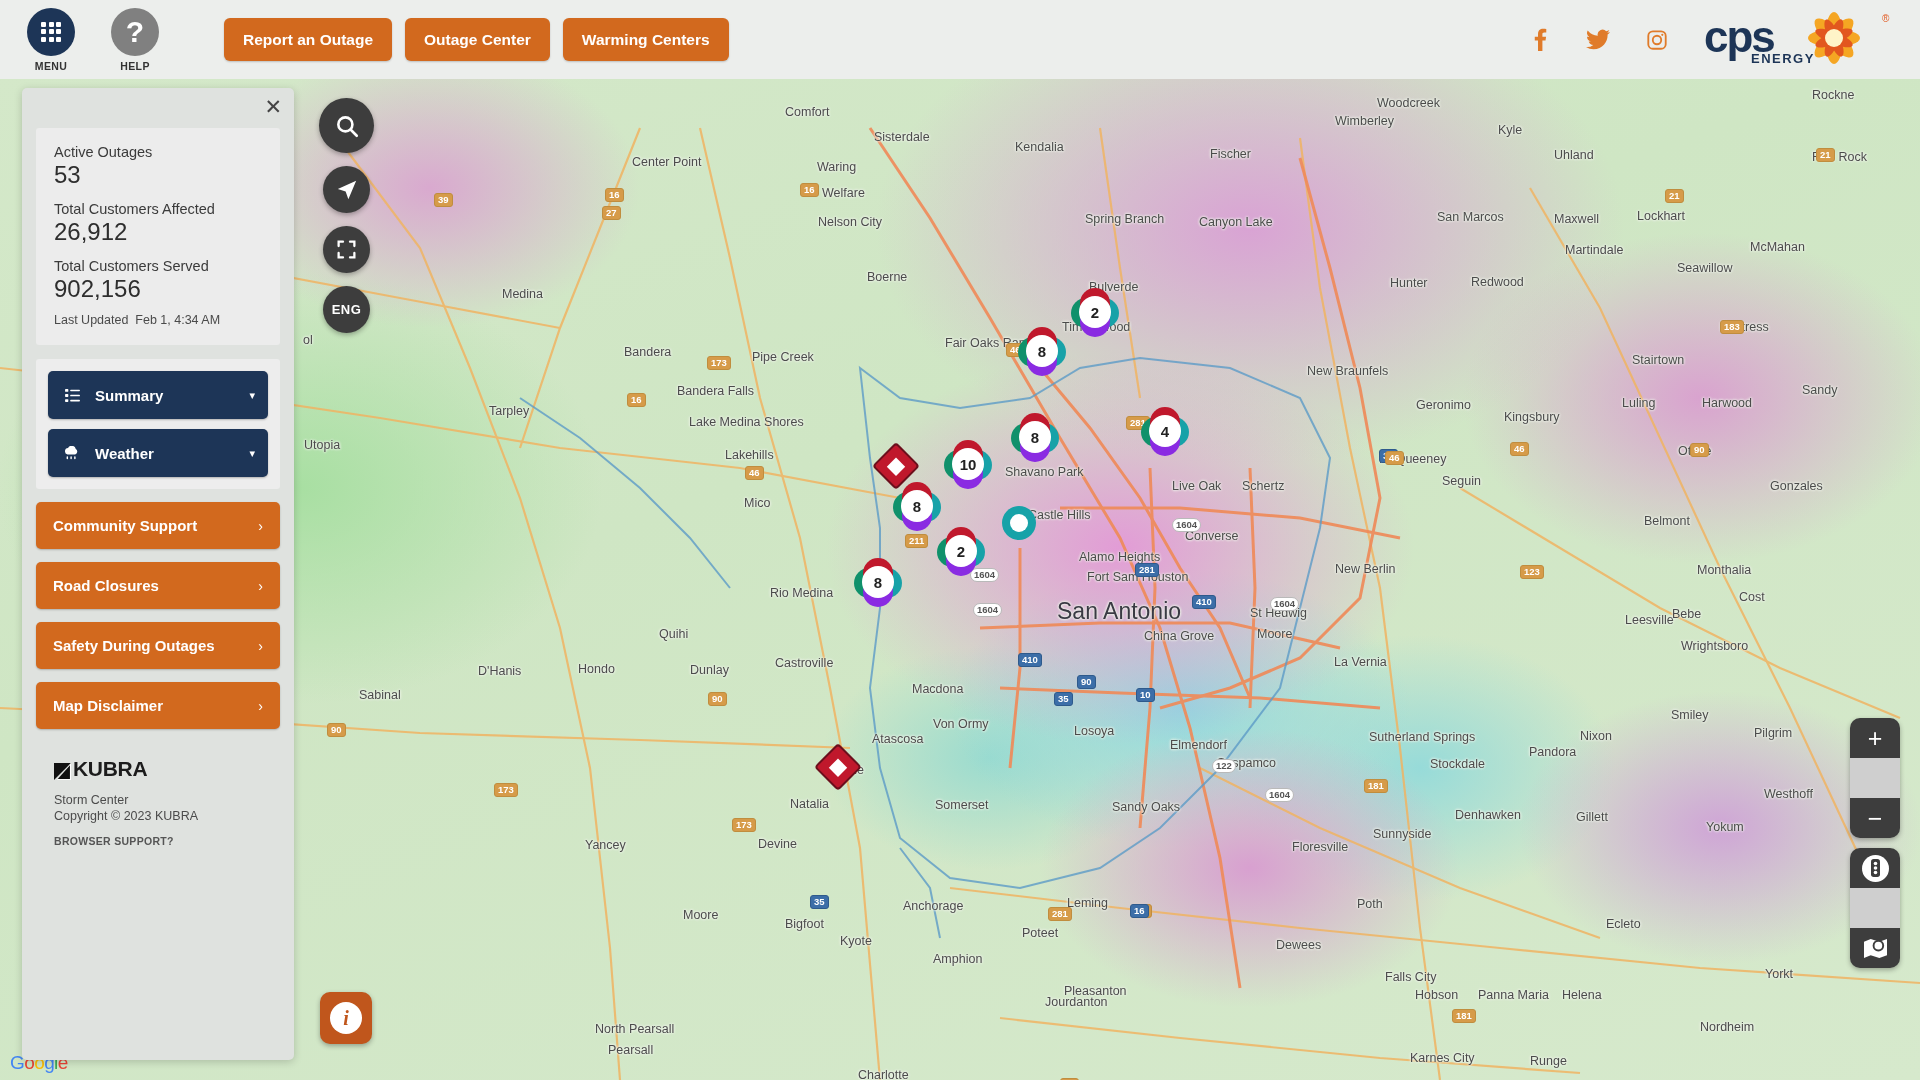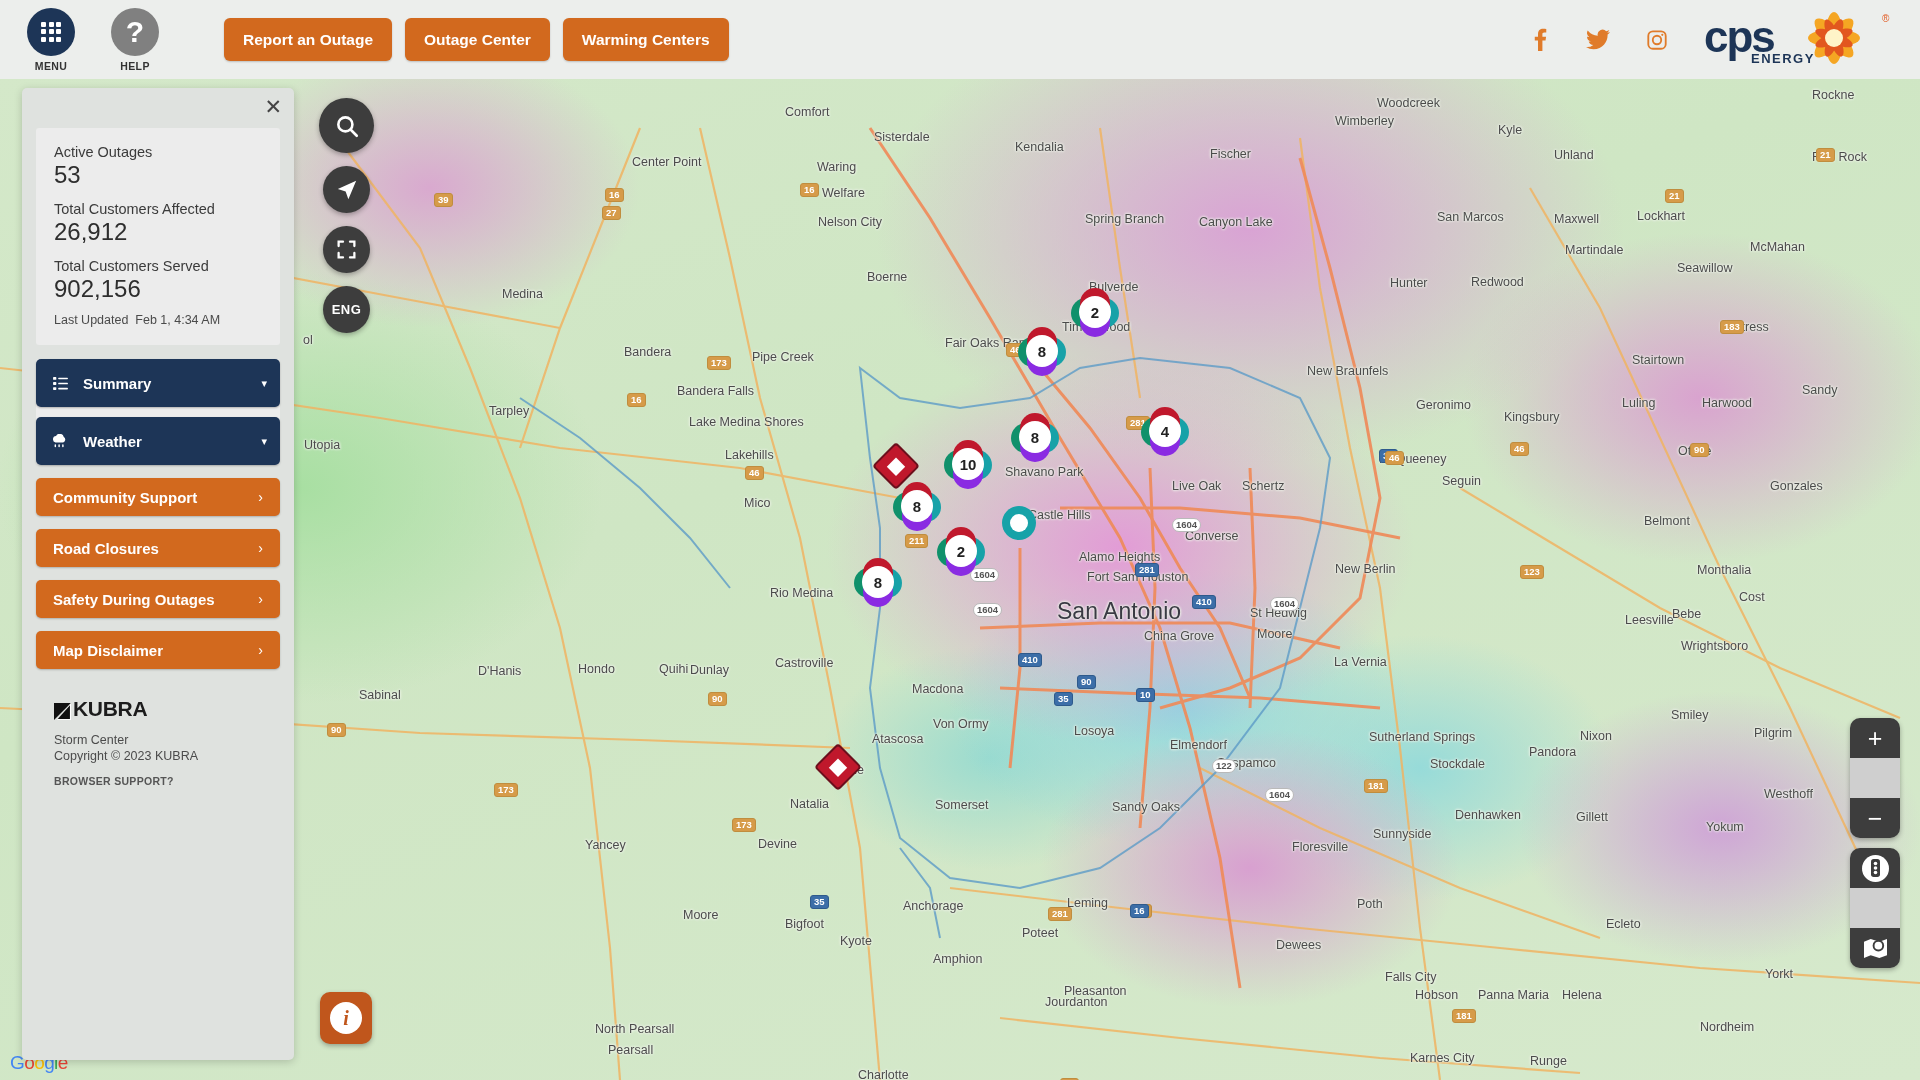--- a/index.html
+++ b/index.html
@@ -195,36 +195,36 @@
     margin: 40px 14px 0 14px;
     background: #ececec; border-radius: 3px;
     padding: 16px 18px 18px 18px;
   }
   .stat-label { font-size: 14.5px; color: #3b3b3b; margin-bottom: 1px; }
   .stat-value { font-size: 24px; color: #2e2e2e; margin-bottom: 12px; font-weight: 400;}
   .stat-value.last { margin-bottom: 10px; }
   .updated { font-size: 12.5px; color: #4a4a4a; }
   .panel-card {
     margin: 14px 14px 0 14px; background: #ededed;
-    border-radius: 3px; 
+    border-radius: 3px; padding: 12px;
   }
   .navy-btn {
     background: #1d3557; color: #fff;
     border-radius: 5px; height: 48px; width: 100%;
     display: flex; align-items: center; padding: 0 13px;
     cursor: pointer; margin-bottom: 10px;
     box-shadow: 0 1px 2px rgba(0,0,0,0.25);
   }
   .navy-btn:last-child { margin-bottom: 0; }
   .navy-btn .nb-ic { width: 22px; display:flex; align-items:center; justify-content:center; }
   .navy-btn .nb-lbl { font-size: 15px; font-weight: bold; margin-left: 12px; }
   .navy-btn .nb-caret { margin-left: auto; font-size: 11px; }
   .orange-item {
     margin: 13px 14px 0 14px; background: #d2691e; color: #fff;
-    border-radius: 5px; height: 38px;
+    border-radius: 5px; height: 47px;
     display: flex; align-items: center; padding: 0 17px;
     cursor: pointer; box-shadow: 0 1px 2px rgba(0,0,0,0.22);
     font-size: 15px; font-weight: bold;
   }
   .orange-item .oi-caret { margin-left: auto; font-size: 14px; font-weight: normal; }
   .sb-footer { margin: 28px 0 0 32px; }
   .kubra {
     display: flex; align-items: center; gap: 2px;
     font-size: 21px; font-weight: bold; color: #1c1c1c;
     letter-spacing: -0.3px; font-family: "Liberation Sans", sans-serif;
@@ -365,21 +365,21 @@
         <div class="mlabel city" style="left: 1250px; top: 538px;">St Hedwig</div>
         <div class="mlabel city" style="left: 1257px; top: 559px;">Moore</div>
         <div class="mlabel city" style="left: 1334px; top: 587px;">La Vernia</div>
         <div class="mlabel city" style="left: 1770px; top: 411px;">Gonzales</div>
         <div class="mlabel city" style="left: 1697px; top: 495px;">Monthalia</div>
         <div class="mlabel city" style="left: 1739px; top: 522px;">Cost</div>
         <div class="mlabel city" style="left: 1625px; top: 545px;">Leesville</div>
         <div class="mlabel city" style="left: 1681px; top: 571px;">Wrightsboro</div>
         <div class="mlabel city" style="left: 1672px; top: 539px;">Bebe</div>
         <div class="mlabel city" style="left: 770px; top: 518px;">Rio Medina</div>
-        <div class="mlabel city" style="left: 659px; top: 559px; margin-top: 35px;">Quihi</div>
+        <div class="mlabel city" style="left: 659px; top: 559px;">Quihi</div>
         <div class="mlabel city" style="left: 690px; top: 595px;">Dunlay</div>
         <div class="mlabel city" style="left: 775px; top: 588px;">Castroville</div>
         <div class="mlabel city" style="left: 578px; top: 594px;">Hondo</div>
         <div class="mlabel city" style="left: 478px; top: 596px;">D'Hanis</div>
         <div class="mlabel city" style="left: 359px; top: 620px;">Sabinal</div>
         <div class="mlabel city" style="left: 912px; top: 614px;">Macdona</div>
         <div class="mlabel city" style="left: 1144px; top: 561px;">China Grove</div>
         <div class="mlabel city" style="left: 933px; top: 649px;">Von Ormy</div>
         <div class="mlabel city" style="left: 872px; top: 664px;">Atascosa</div>
         <div class="mlabel city" style="left: 935px; top: 730px;">Somerset</div>

